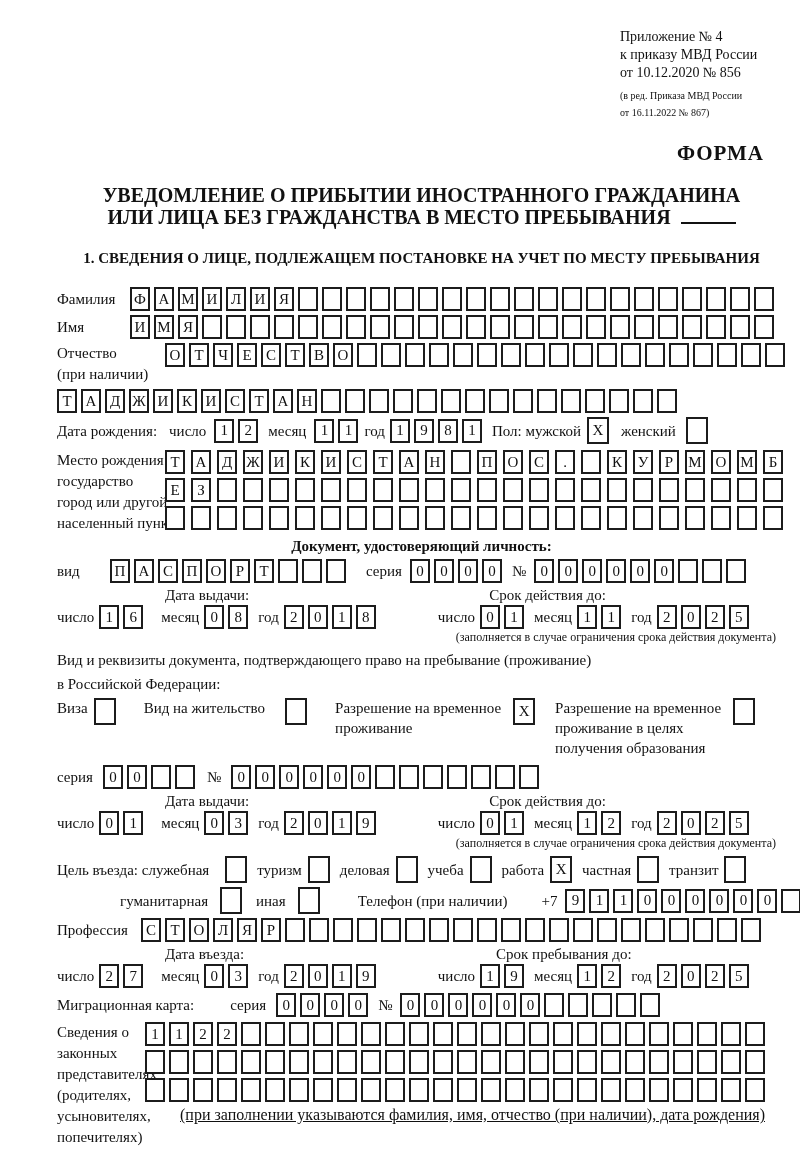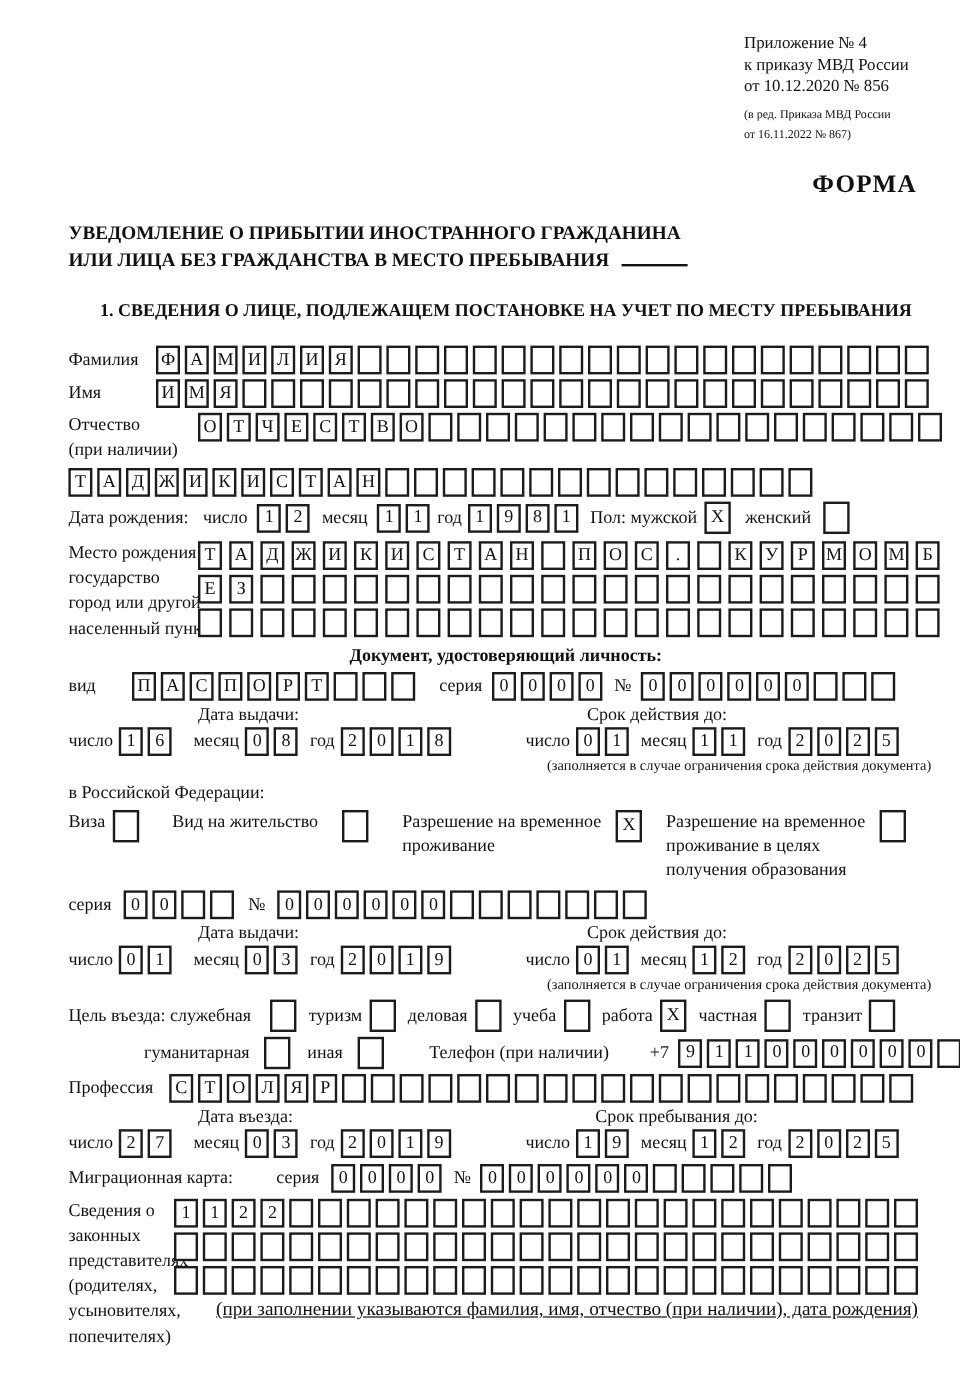--- a/index.html
+++ b/index.html
@@ -13,21 +13,21 @@
   }
   .page { padding: 28px 14px 0 57px; position: relative; box-sizing: border-box; }
 
   
   .appendix { margin-left: 563px; white-space: nowrap; line-height: 18px; font-size: 14px; }
   .appendix .rev { font-size: 10px; line-height: 17px; }
   .appendix .rev.first { margin-top: 5px; }
   .forma { text-align: right; padding-right: 22px; font-weight: bold; font-size: 21px; margin-top: 20px; letter-spacing: 1px; }
 
   
-  .title { text-align: left; font-weight: bold; font-size: 16px; line-height: 22px; margin-top: 18px; }
+  .title { text-align: center; font-weight: bold; font-size: 20px; line-height: 22px; margin-top: 18px; }
   .title-underline { display: inline-block; width: 55px; border-bottom: 2px solid #111; height: 14px; margin-left: 10px; }
 
   .sec-heading { text-align: center; font-weight: bold; font-size: 15px; margin-top: 22px; white-space: nowrap; }
 
   .form-body { margin-top: 20px; }
 
   .row { display: flex; align-items: flex-start; margin-bottom: 4px; }
   .row.center { align-items: center; }
   .lbl { line-height: 24px; white-space: nowrap; }
   .lbl2 { line-height: 21px; white-space: nowrap; }
@@ -408,20 +408,21 @@
       <span class="lbl gap">год</span>
       <div class="cells">
           <div class="cell">2</div>
           <div class="cell">0</div>
           <div class="cell">2</div>
           <div class="cell">5</div>
         </div>
     </div>
     <div class="note-right">(заполняется в случае ограничения срока действия документа)</div>
 
+    <div class="intro">Вид и реквизиты документа, подтверждающего право на пребывание (проживание)</div>
     <div class="intro">в Российской Федерации:</div>
 
     <div class="row permits">
       <span class="lbl2">Виза</span>
       <div class="checkbox ml6"></div>
       <span class="lbl2 ml28">Вид на жительство</span>
       <div class="checkbox ml20"></div>
       <div class="permit-block ml28">
         <div>Разрешение на временное</div>
         <div>проживание</div>

